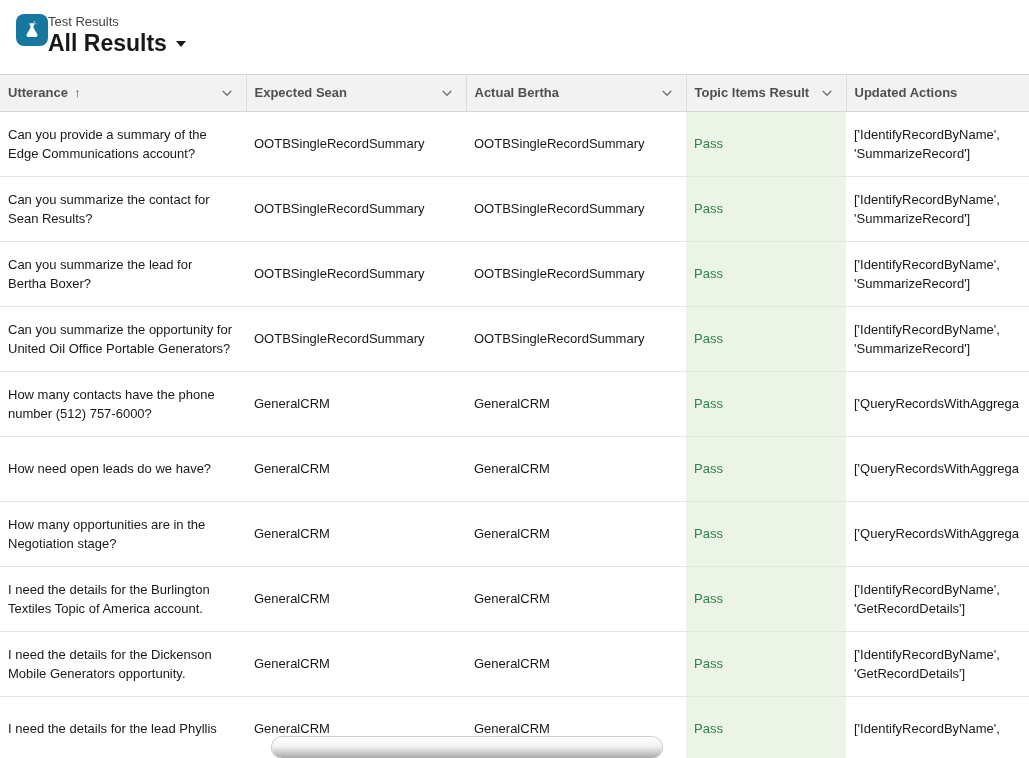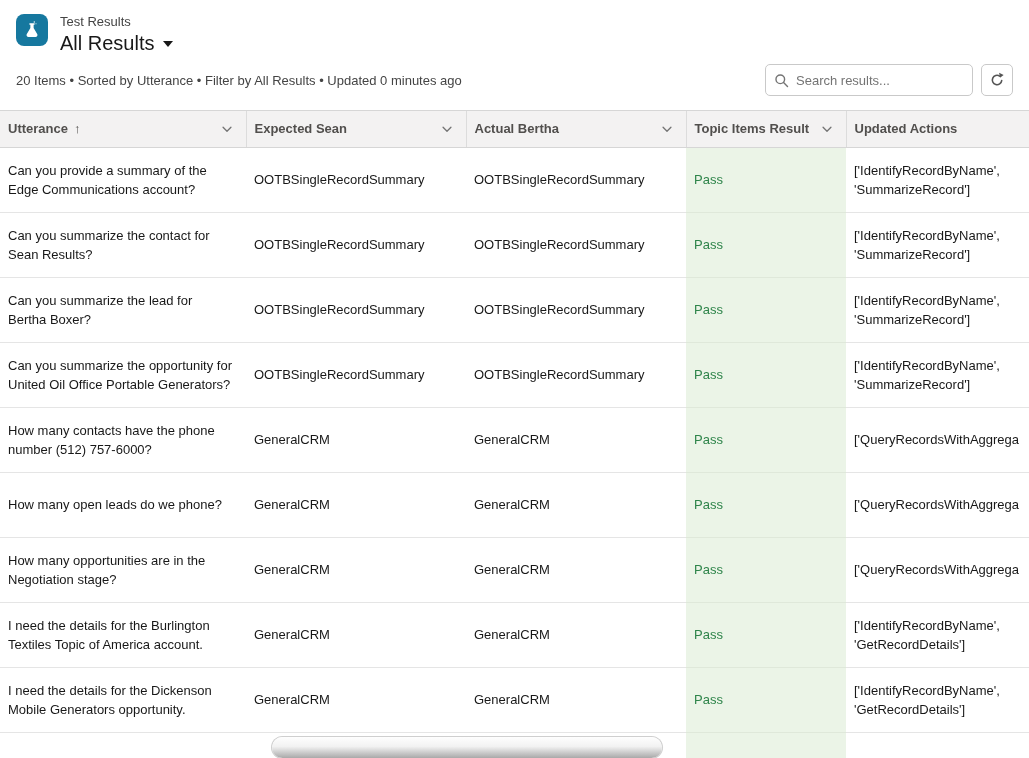--- a/index.html
+++ b/index.html
@@ -21,24 +21,24 @@
     display: flex;
     align-items: flex-start;
   }
   .entity-icon {
     width: 32px; height: 32px;
     border-radius: 8px;
     background: #16789f;
     display: flex; align-items: center; justify-content: center;
     flex: 0 0 auto;
   }
-  .titles { margin-left: 12px; }
+  .titles { }
   .entity-label { font-size: 13px; color: #444; line-height: 16px; }
   .title-row { display: flex; align-items: center; margin-top: 2px; cursor: pointer; }
-  .page-title { font-size: 20px; font-weight: 400; color: #181818; line-height: 22px; }
+  .page-title { font-size: 23px; font-weight: 700; color: #181818; line-height: 22px; }
   .caret-down {
     width: 0; height: 0; margin-left: 9px; margin-top: 2px;
     border-left: 5px solid transparent;
     border-right: 5px solid transparent;
     border-top: 6px solid #181818;
   }
 
   
   .toolbar {
     margin: 4px 16px 0 16px;
@@ -143,38 +143,20 @@
     </span>
     <div class="titles">
       <div class="entity-label">Test Results</div>
       <div class="title-row">
         <span class="page-title">All Results</span>
         <span class="caret-down"></span>
       </div>
     </div>
   </div>
 
-  <div class="toolbar">
-    <div class="list-summary">20 Items • Sorted by Utterance • Filter by All Results • Updated 0 minutes ago</div>
-    <div class="toolbar-right">
-      <div class="search-box">
-        <svg width="15" height="15" viewBox="0 0 16 16">
-          <circle cx="6.7" cy="6.7" r="4.6" fill="none" stroke="#747474" stroke-width="1.5"></circle>
-          <line x1="10.2" y1="10.2" x2="14.4" y2="14.4" stroke="#747474" stroke-width="1.5" stroke-linecap="round"></line>
-        </svg>
-        <input type="text" placeholder="Search results..." style="">
-      </div>
-      <button class="refresh-btn">
-        <svg width="16" height="16" viewBox="0 0 16 16">
-          <path d="M10.6 4.1 A4.7 4.7 0 1 0 12.7 8.6" fill="none" stroke="#555" stroke-width="1.6" stroke-linecap="round"></path>
-          <polygon points="10.1,0.8 14.6,2.9 11.0,5.7" fill="#555"></polygon>
-        </svg>
-      </button>
-    </div>
-  </div>
 
   <div class="table-wrap">
     <table>
       <colgroup>
         <col class="c-utterance">
           <col class="c-expected">
           <col class="c-actual">
           <col class="c-result">
           <col class="c-actions">
       </colgroup>
@@ -260,21 +242,21 @@
     <td>['IdentifyRecordByName', 'SummarizeRecord']</td>
   </tr>
           <tr>
     <td>How many contacts have the phone number (512) 757-6000?</td>
     <td>GeneralCRM</td>
     <td>GeneralCRM</td>
     <td class="cell-result">Pass</td>
     <td>['QueryRecordsWithAggrega</td>
   </tr>
           <tr>
-    <td>How many open leads do we phone?</td>
+    <td>How need open leads do we have?</td>
     <td>GeneralCRM</td>
     <td>GeneralCRM</td>
     <td class="cell-result">Pass</td>
     <td>['QueryRecordsWithAggrega</td>
   </tr>
           <tr>
     <td>How many opportunities are in the Negotiation stage?</td>
     <td>GeneralCRM</td>
     <td>GeneralCRM</td>
     <td class="cell-result">Pass</td>

